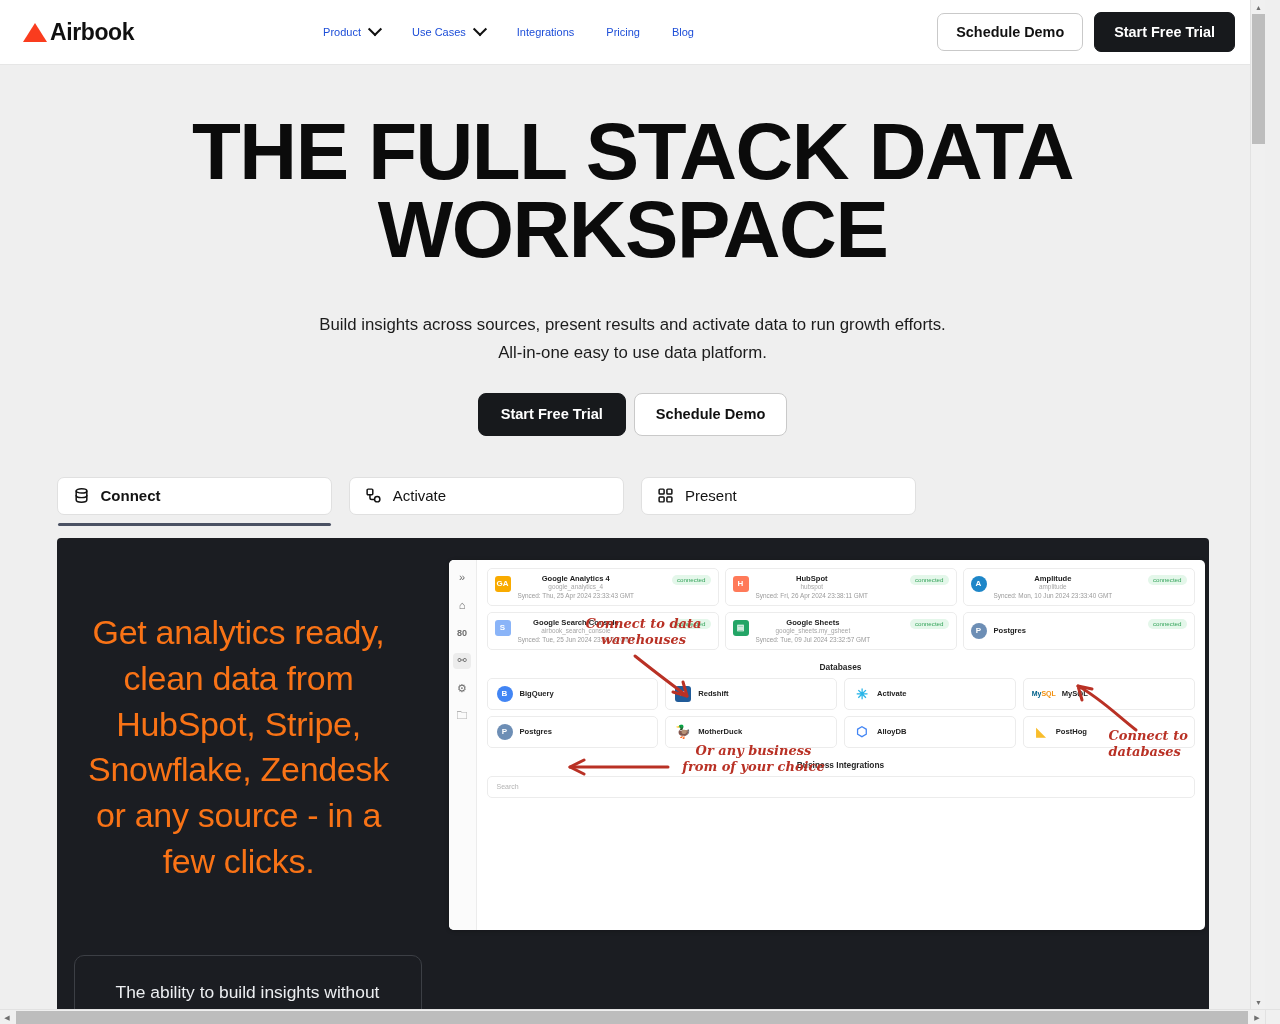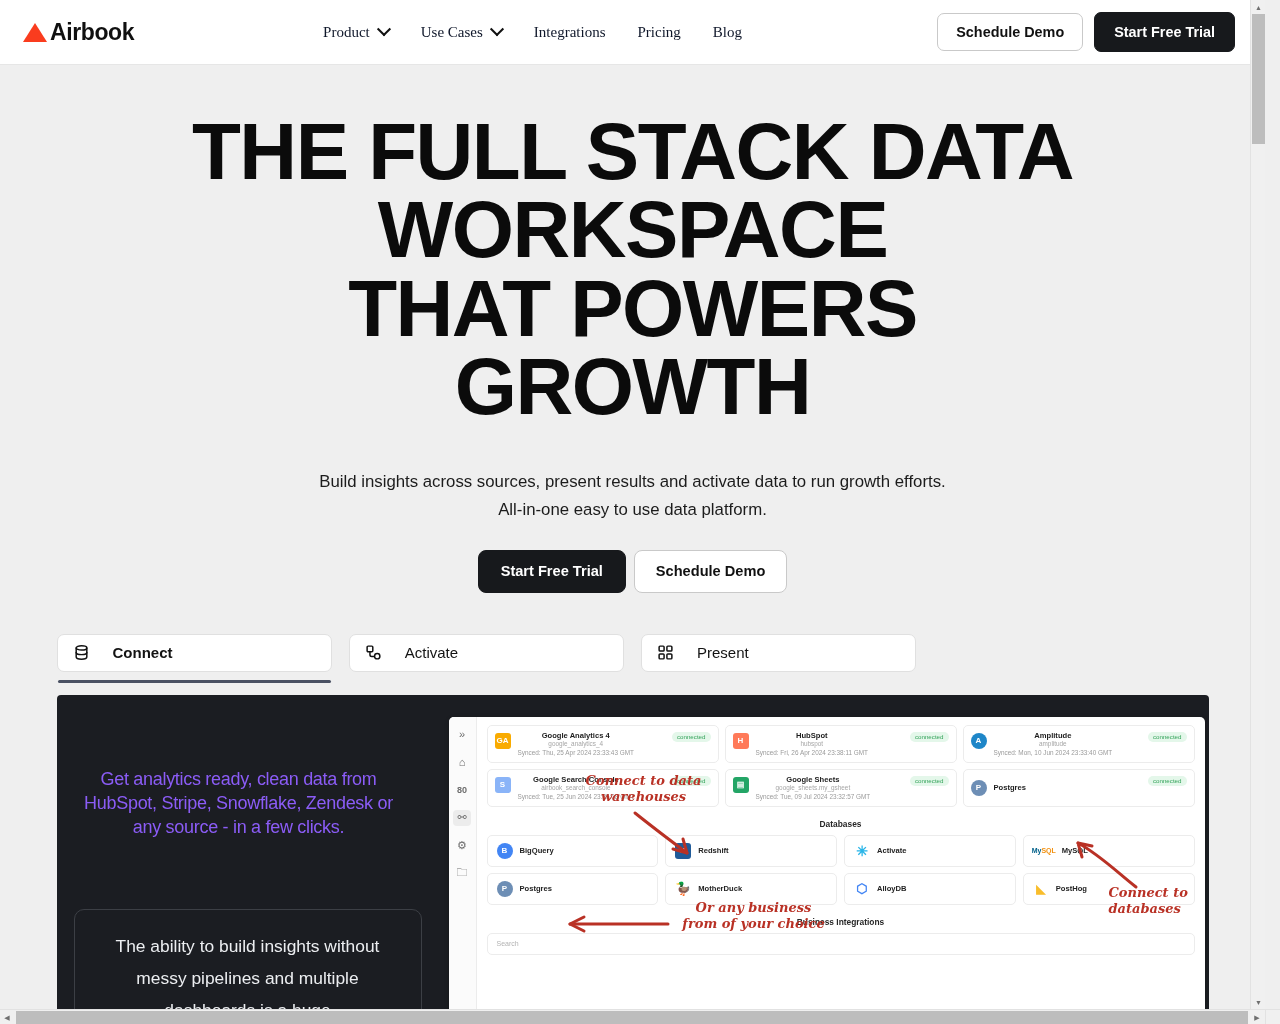--- a/index.html
+++ b/index.html
@@ -105,25 +105,24 @@
   .nav-links {
     display: flex;
     align-items: center;
     gap: 32px;
     margin-left: 189px;
   }
   .nav-link {
     display: flex;
     align-items: center;
     gap: 9px;
-    font-size: 15px;
-    color: #0f172a;
+    font-size: 11px;
+    color: #1d4ed8;
     cursor: pointer;
     white-space: nowrap;
-    font-family: Liberation Serif, serif;
   }
   .chev {
     display: inline-block;
     width: 10px; height: 10px;
     border-right: 2.4px solid #111;
     border-bottom: 2.4px solid #111;
     transform: rotate(45deg) translate(-2px, -2px);
   }
   .nav-actions {
     margin-left: auto;
@@ -194,21 +193,21 @@
     grid-template-columns: repeat(4, 1fr);
     gap: 17px;
   }
   .tab {
     background: #ffffff;
     border: 1px solid #e0e0e0;
     border-radius: 7px;
     height: 38px;
     display: flex;
     align-items: center;
-    gap: 23px;
+    gap: 11px;
     padding: 0 15px;
     cursor: pointer;
     position: relative;
   }
   .tab .tab-label { font-size: 15px; color: #131313; }
   .tab.active .tab-label { font-weight: bold; }
   .tab.active::after {
     content: "";
     position: absolute;
     left: 0; right: 0; bottom: -12px;
@@ -228,23 +227,23 @@
     min-height: 392px;
     overflow: hidden;
     position: relative;
   }
   .feature-left {
     width: 392px;
     flex: none;
     padding: 72px 0 0 17px;
   }
   .feature-head {
-    font-size: 18px;
+    font-size: 34px;
     line-height: 1.35;
-    color: #8b5cf6;
+    color: #f97316;
     font-weight: normal;
     letter-spacing: -0.3px;
     max-width: 330px;
     text-align: center;
   }
   .quote-card {
     margin-top: 70px;
     width: 348px;
     border: 1px solid #3c3f45;
     border-radius: 10px;
@@ -407,21 +406,20 @@
 
       <div class="nav-actions">
         <button class="btn btn-outline">Schedule Demo</button>
         <button class="btn btn-dark">Start Free Trial</button>
       </div>
     </div>
 
     <div class="hero">
       <h1>
         <span class="l1">THE FULL STACK DATA WORKSPACE</span>
-        <span class="l2">THAT POWERS GROWTH</span>
       </h1>
       <p>
         <span>Build insights across sources, present results and activate data to run growth efforts.</span><br>
         <span>All-in-one easy to use data platform.</span>
       </p>
       <div class="hero-ctas">
         <button class="btn btn-dark">Start Free Trial</button>
         <button class="btn btn-outline">Schedule Demo</button>
       </div>
 

